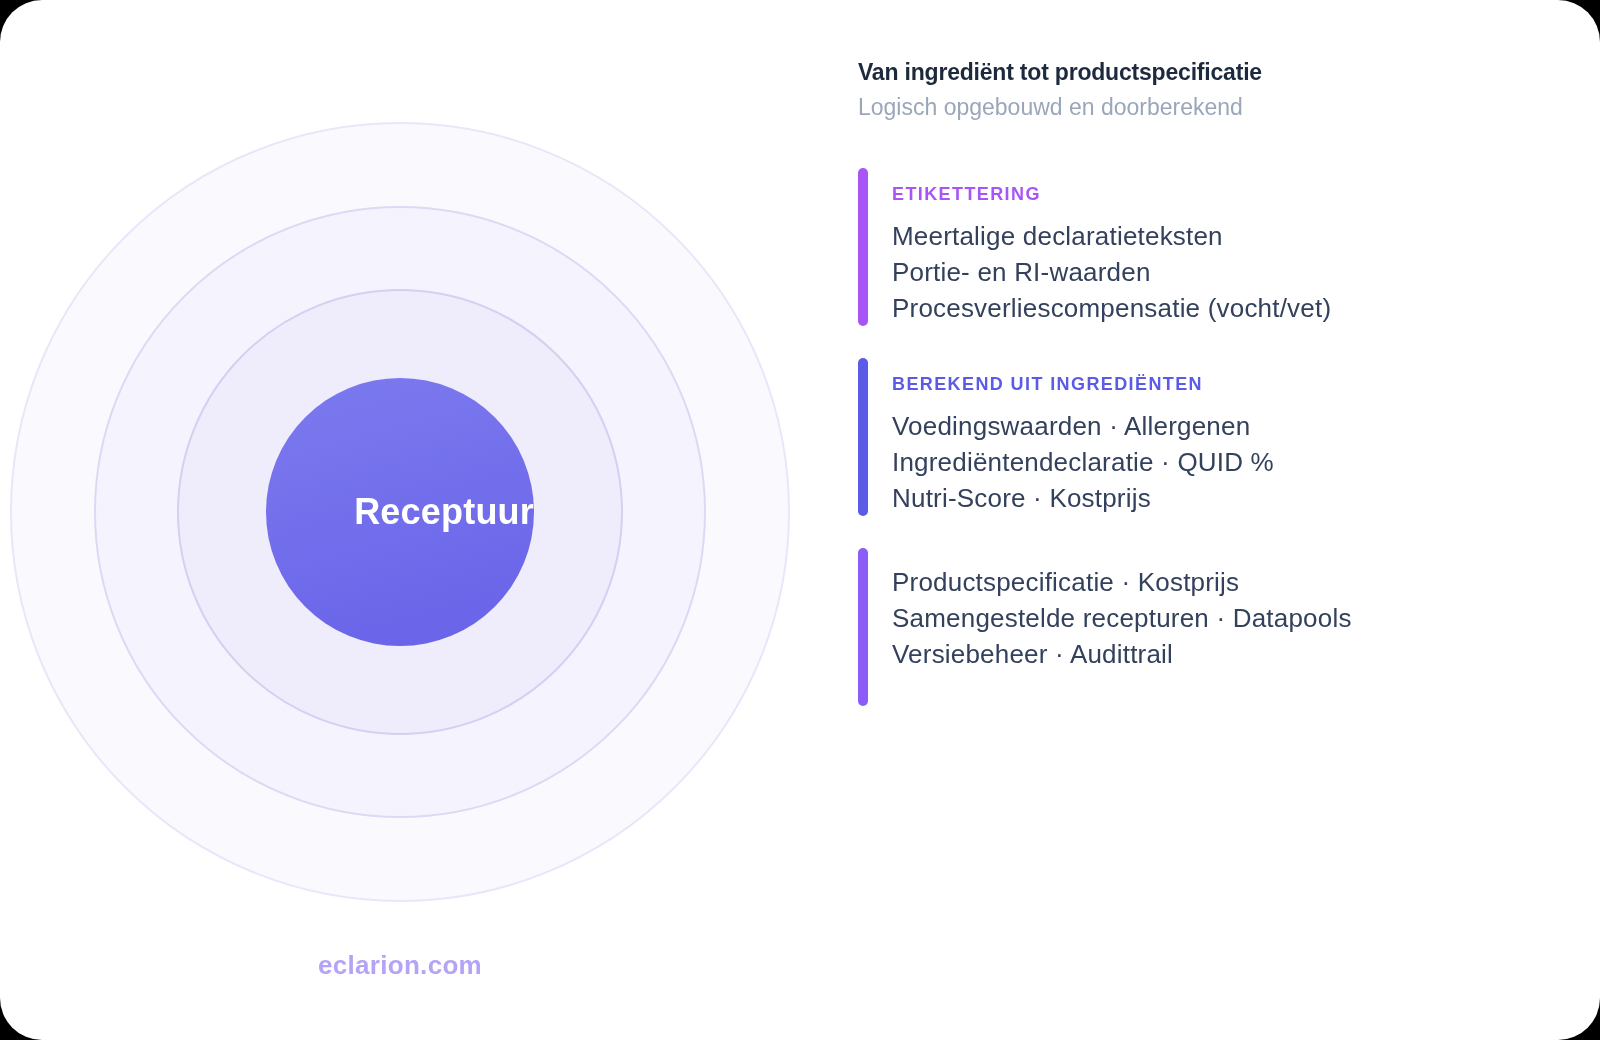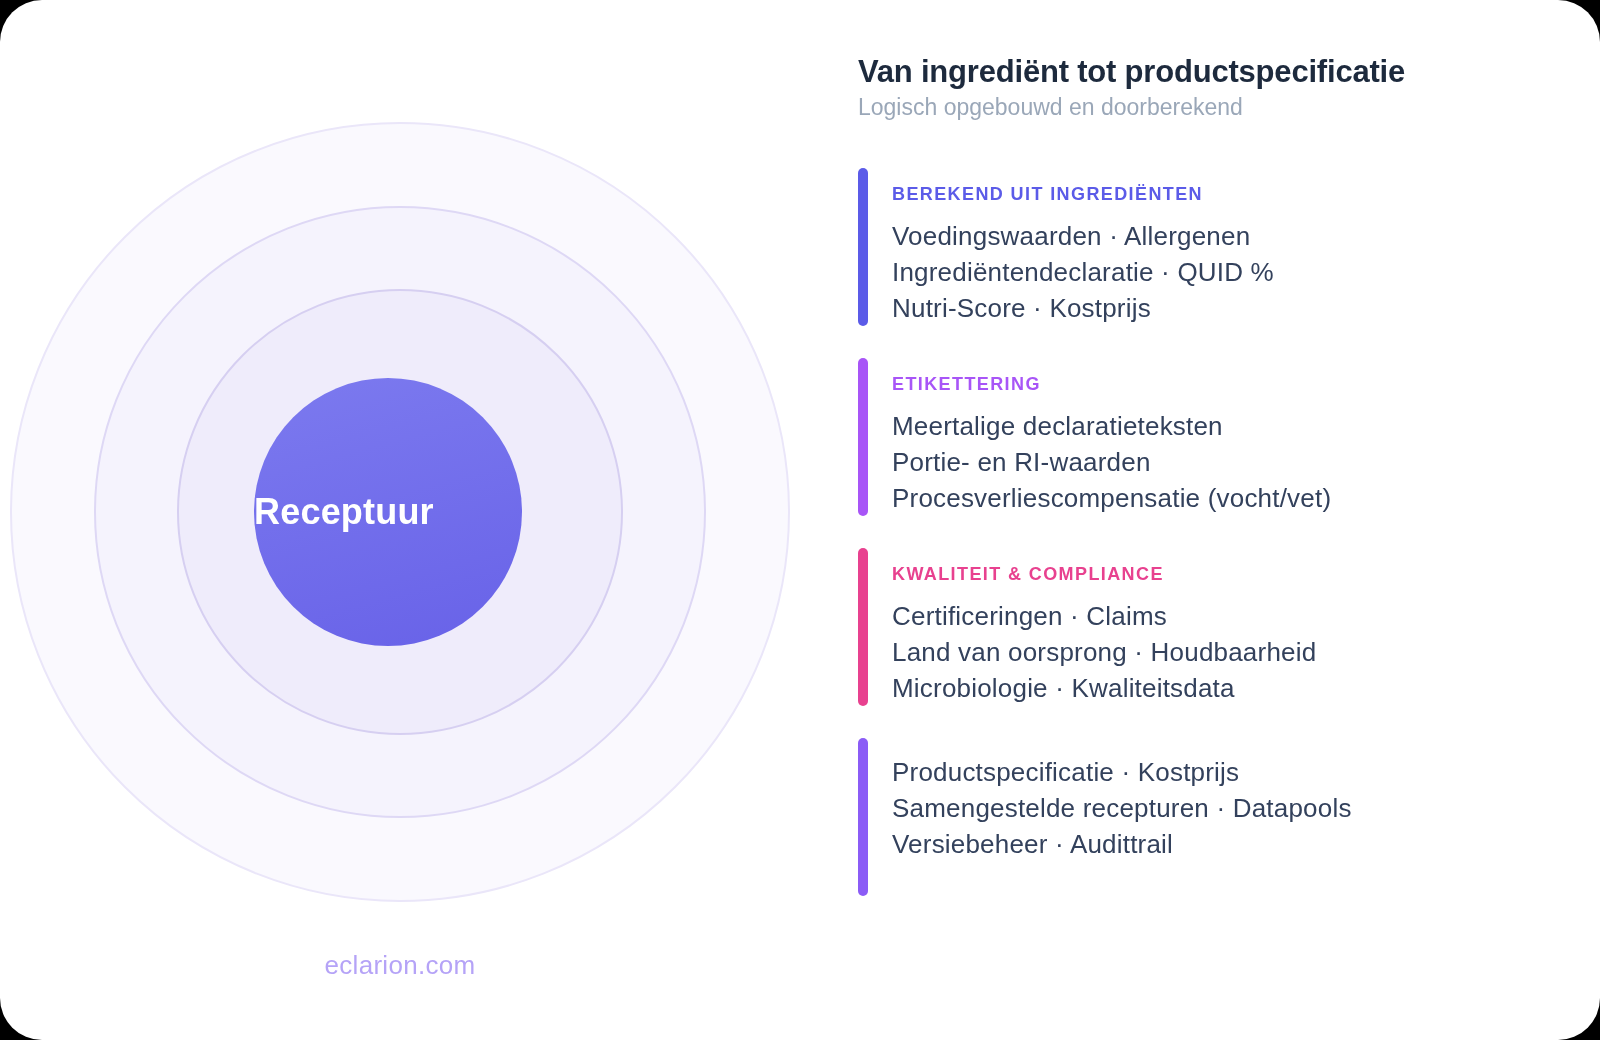--- a/index.html
+++ b/index.html
@@ -21,43 +21,43 @@
   .visual { position: absolute; left: 0; top: 0; width: 820px; height: 1040px; }
   .ring, .center-circle {
     position: absolute;
     border-radius: 50%;
   }
   .ring { border: 2px solid transparent; }
   .ring1 { left: 10px;  top: 122px; width: 780px; height: 780px; }
   .ring2 { left: 94px;  top: 206px; width: 612px; height: 612px; }
   .ring3 { left: 177px; top: 289px; width: 446px; height: 446px; }
   .center-circle {
-    left: 254px; top: 378px; width: 268px; height: 268px;
+    left: 266px; top: 378px; width: 268px; height: 268px;
     background: linear-gradient(165deg, var(--g1, #7c7aef), var(--g2, #6862e8));
-    display: flex; align-items: center; justify-content: flex-start;
+    display: flex; align-items: center; justify-content: flex-end;
   }
   .center-circle span {
     color: #ffffff;
     font-size: 36px;
     font-weight: 700;
     letter-spacing: 0.2px;
   }
   .site {
     position: absolute;
     left: 266px; top: 950px; width: 268px;
     text-align: center;
     font-size: 26px;
-    font-weight: 400;
+    font-weight: 700;
     letter-spacing: 0.3px;
   }
 
   
   .content { position: absolute; left: 858px; top: 52px; width: 680px; }
   h1 {
-    font-size: 31px;
+    font-size: 23px;
     font-weight: 700;
     color: #1d2a3d;
     letter-spacing: -0.2px;
     line-height: 40px;
   }
   .subtitle {
     margin-top: 0;
     font-size: 23px;
     font-weight: 400;
     color: #9aa7b8;
@@ -107,43 +107,36 @@
     </div>
     <div class="site" style="color: rgb(181, 163, 247);">eclarion.com</div>
   </div>
 
   <div class="content">
     <h1>Van ingrediënt tot productspecificatie</h1>
     <p class="subtitle">Logisch opgebouwd en doorberekend</p>
 
     <div class="sections">
 
+      <section class="item" style="--accent: #a855f7;">
+        <div class="bar"></div>
+        <h2>ETIKETTERING</h2>
+        <p>Meertalige declaratieteksten</p>
+        <p>Portie- en RI-waarden</p>
+        <p>Procesverliescompensatie (vocht/vet)</p>
+      </section>
+
       <section class="item" style="--accent: #5b5be8;">
         <div class="bar"></div>
         <h2>BEREKEND UIT INGREDIËNTEN</h2>
         <p>Voedingswaarden · Allergenen</p>
         <p>Ingrediëntendeclaratie · QUID %</p>
         <p>Nutri-Score · Kostprijs</p>
       </section>
 
-      <section class="item" style="--accent: #a855f7;">
-        <div class="bar"></div>
-        <h2>ETIKETTERING</h2>
-        <p>Meertalige declaratieteksten</p>
-        <p>Portie- en RI-waarden</p>
-        <p>Procesverliescompensatie (vocht/vet)</p>
-      </section>
-
-      <section class="item" style="--accent: #e8418f;">
-        <div class="bar"></div>
-        <h2>KWALITEIT &amp; COMPLIANCE</h2>
-        <p>Certificeringen · Claims</p>
-        <p>Land van oorsprong · Houdbaarheid</p>
-        <p>Microbiologie · Kwaliteitsdata</p>
-      </section>
 
       <section class="item" style="--accent: #8b5cf6;">
         <div class="bar"></div>
         <p>Productspecificatie · Kostprijs</p>
         <p>Samengestelde recepturen · Datapools</p>
         <p>Versiebeheer · Audittrail</p>
       </section>
 
     </div>
   </div>

